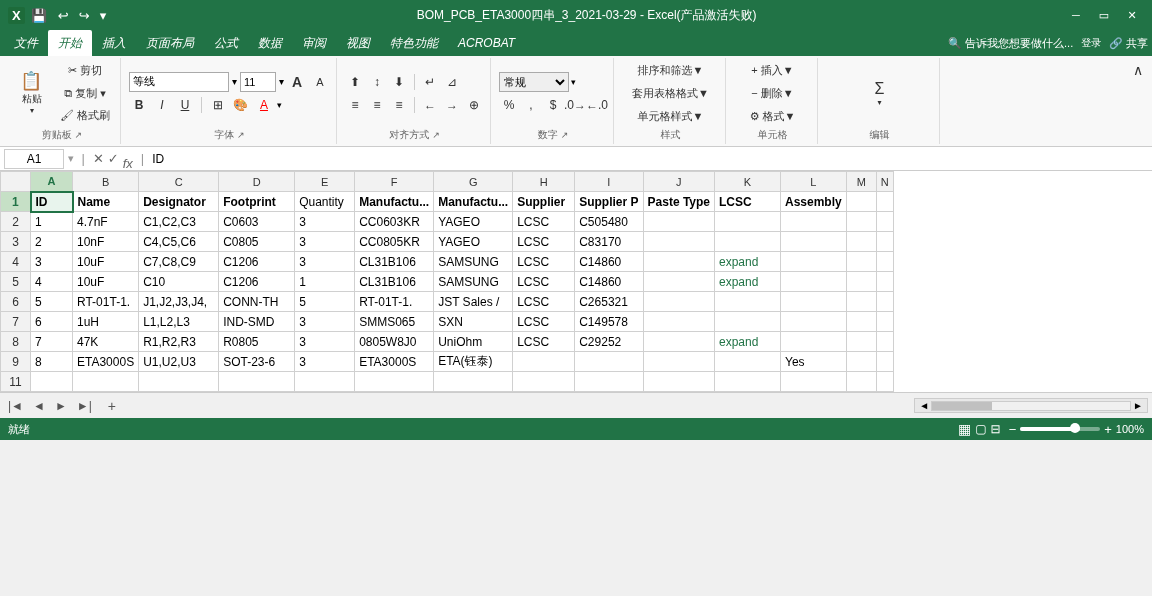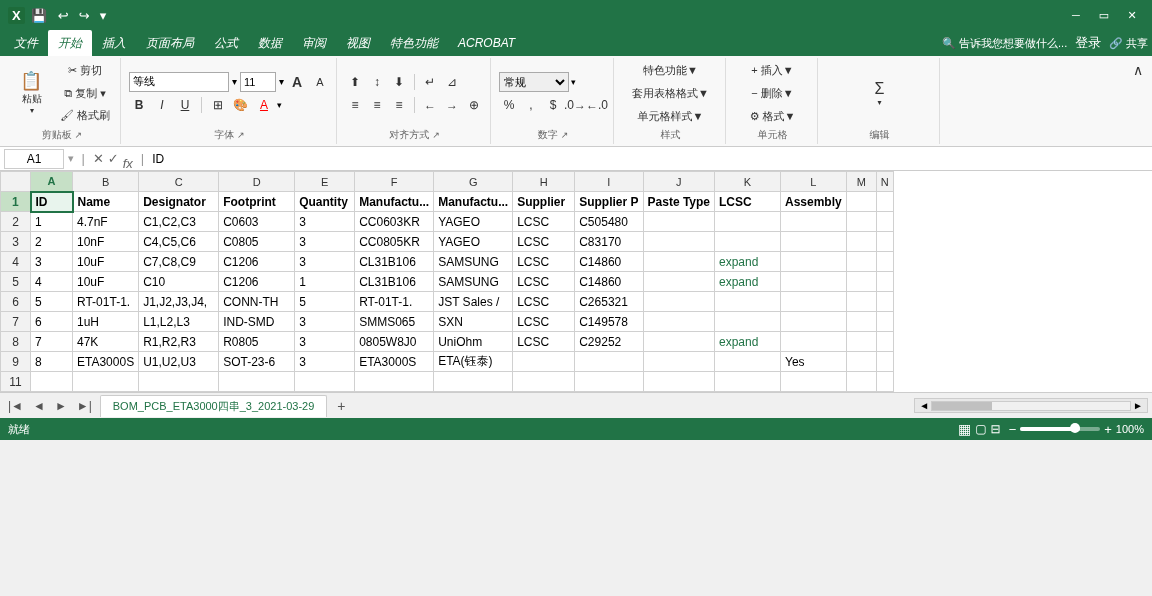--- a/index.html
+++ b/index.html
@@ -231,20 +231,23 @@
 
 <div class="title-bar">
   <div class="title-bar-left">
     <div class="quick-access">
       <span style="background:#1d6b3a;color:white;font-weight:bold;font-size:13px;padding:1px 4px;border-radius:2px;">X</span>
       <span class="qa-btn">💾</span>
       <span class="qa-btn">↩</span>
       <span class="qa-btn">↪</span>
       <span class="qa-btn">▾</span>
     </div>
+  </div>
+  <div class="title-bar-center">
+    <span>BOM_PCB_ETA3000四串_3_2021-03-29 - Excel(产品激活失败)</span>
   </div>
   <div class="title-bar-right">
     <div class="win-btn">─</div>
     <div class="win-btn">▭</div>
     <div class="win-btn close">✕</div>
   </div>
 </div>
 
 <div class="menu-bar">
   <div class="menu-item">文件</div>
@@ -255,21 +258,21 @@
   <div class="menu-item">数据</div>
   <div class="menu-item">审阅</div>
   <div class="menu-item">视图</div>
   <div class="menu-item">特色功能</div>
   <div class="menu-item">ACROBAT</div>
   <div class="menu-right">
     <span style="color:white;font-size:11px;display:flex;align-items:center;gap:3px;cursor:pointer;">
       <span>🔍</span>
       <span>告诉我您想要做什么...</span>
     </span>
-    <span style="color:white;font-size:13px;cursor:pointer;text-align:right;">登录</span>
+    <span style="color:white;font-size:10px;cursor:pointer;text-align:right;">登录</span>
     <span style="color:white;font-size:11px;cursor:pointer;">🔗 共享</span>
   </div>
 </div>
 
 <div class="ribbon">
 
   <div class="ribbon-group">
     <div class="ribbon-row" style="flex:1;align-items:stretch;">
       <div class="rb-btn rb-btn-big" style="font-size:10px;min-width:44px;">
         <div class="rb-btn-icon">📋</div>
@@ -355,21 +358,21 @@
         <span class="fmt-btn">$</span>
         <span class="fmt-btn">.0→</span>
         <span class="fmt-btn">←.0</span>
       </div>
     </div>
     <div class="ribbon-group-label">数字 <span style="font-size:9px;">↗</span></div>
   </div>
 
   <div class="ribbon-group" style="min-width:110px;">
     <div style="display:flex;flex-direction:column;gap:3px;flex:1;justify-content:center;">
-      <div class="rb-btn rb-btn-small">特色功能▼</div>
+      <div class="rb-btn rb-btn-small">排序和筛选▼</div>
       <div class="rb-btn rb-btn-small">套用表格格式▼</div>
       <div class="rb-btn rb-btn-small">单元格样式▼</div>
     </div>
     <div class="ribbon-group-label">样式</div>
   </div>
 
   <div class="ribbon-group" style="min-width:90px;">
     <div style="display:flex;flex-direction:column;gap:3px;flex:1;justify-content:center;">
       <div class="rb-btn rb-btn-small"><span>+</span>插入▼</div>
       <div class="rb-btn rb-btn-small"><span>−</span>删除▼</div>
@@ -446,21 +449,21 @@
         </tr>
       </thead>
       <tbody>
 
         <tr>
           <td class="row-header header-active">1</td>
           <td class="active-cell" style="font-weight:bold;">ID</td>
           <td style="font-weight:bold;">Name</td>
           <td style="font-weight:bold;">Designator</td>
           <td style="font-weight:bold;">Footprint</td>
-          <td style="font-weight:bold;">Quantity</td>
+          <td style="font-weight:normal;">Quantity</td>
           <td style="font-weight:bold;">Manufactu...</td>
           <td style="font-weight:bold;">Manufactu...</td>
           <td style="font-weight:bold;">Supplier</td>
           <td style="font-weight:bold;">Supplier P</td>
           <td style="font-weight:bold;">Paste Type</td>
           <td style="font-weight:bold;">LCSC</td>
           <td style="font-weight:bold;">Assembly</td>
           <td></td>
           <td></td>
         </tr>
@@ -631,21 +634,20 @@
   </div>
 </div>
 
 <div style="background:#f0f0f0;border-top:1px solid #ccc;height:26px;display:flex;align-items:center;padding-left:4px;">
   <div style="display:flex;align-items:center;gap:2px;margin-right:4px;">
     <span class="sheet-tab-btn">|◄</span>
     <span class="sheet-tab-btn">◄</span>
     <span class="sheet-tab-btn">►</span>
     <span class="sheet-tab-btn">►|</span>
   </div>
-  <div class="sheet-tab">BOM_PCB_ETA3000四串_3_2021-03-29</div>
   <span style="padding:3px 8px;cursor:pointer;font-size:14px;color:#555;">+</span>
 
   <div style="flex:1;display:flex;align-items:center;justify-content:flex-end;padding-right:4px;">
     <div style="display:flex;align-items:center;gap:2px;background:#e8e8e8;border:1px solid #ccc;padding:1px 4px;">
       <span style="font-size:10px;cursor:pointer;">◄</span>
       <div style="width:200px;height:10px;background:#f0f0f0;border:1px solid #ccc;position:relative;">
         <div style="position:absolute;left:0;top:0;width:60px;height:100%;background:#c0c0c0;"></div>
       </div>
       <span style="font-size:10px;cursor:pointer;">►</span>
     </div>

